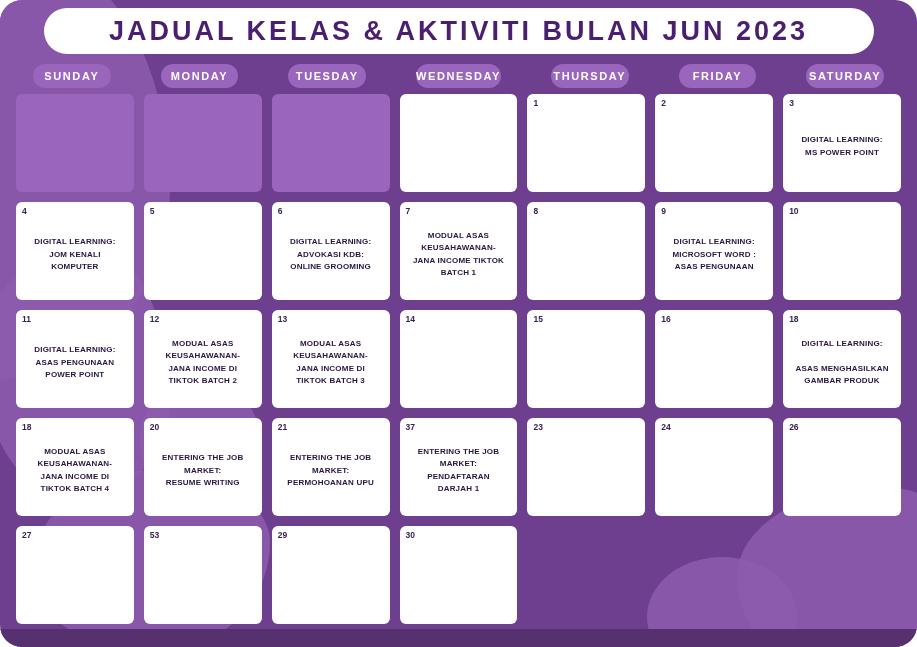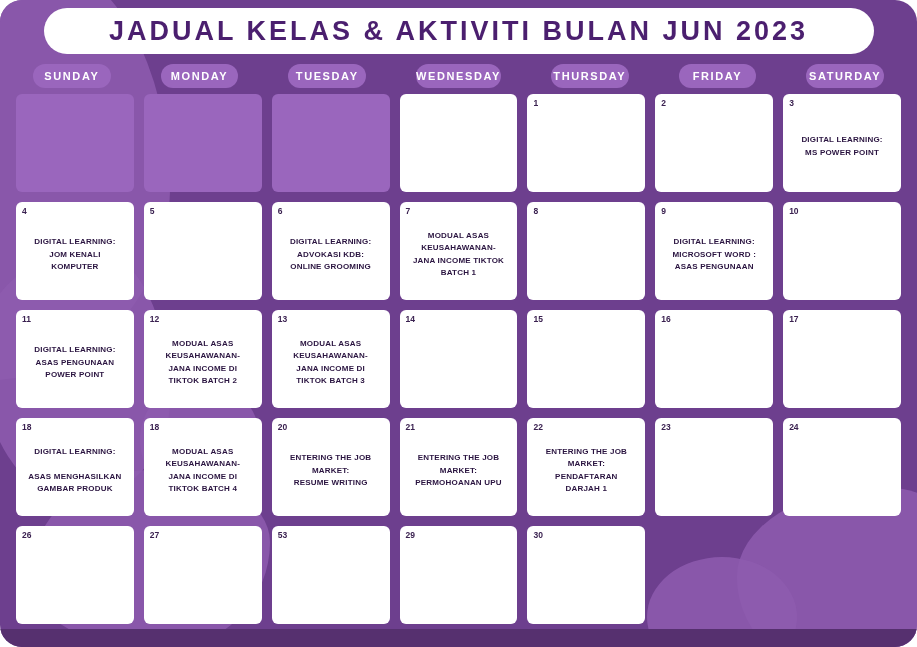--- a/index.html
+++ b/index.html
@@ -234,24 +234,20 @@
         </div>
         <div class="cell">
           <div class="daynum">15</div>
           <div class="event"></div>
         </div>
         <div class="cell">
           <div class="daynum">16</div>
           <div class="event"></div>
         </div>
         <div class="cell">
-          <div class="daynum">17</div>
-          <div class="event"></div>
-        </div>
-        <div class="cell">
           <div class="daynum">18</div>
           <div class="event">DIGITAL LEARNING:
 
 ASAS MENGHASILKAN
 GAMBAR PRODUK</div>
         </div>
         <div class="cell">
           <div class="daynum">18</div>
           <div class="event">MODUAL ASAS
 KEUSAHAWANAN-
@@ -264,21 +260,21 @@
 MARKET:
 RESUME WRITING</div>
         </div>
         <div class="cell">
           <div class="daynum">21</div>
           <div class="event">ENTERING THE JOB
 MARKET:
 PERMOHOANAN UPU</div>
         </div>
         <div class="cell">
-          <div class="daynum">22</div>
+          <div class="daynum">37</div>
           <div class="event">ENTERING THE JOB
 MARKET:
 PENDAFTARAN
 DARJAH 1</div>
         </div>
         <div class="cell">
           <div class="daynum">23</div>
           <div class="event"></div>
         </div>
         <div class="cell">

